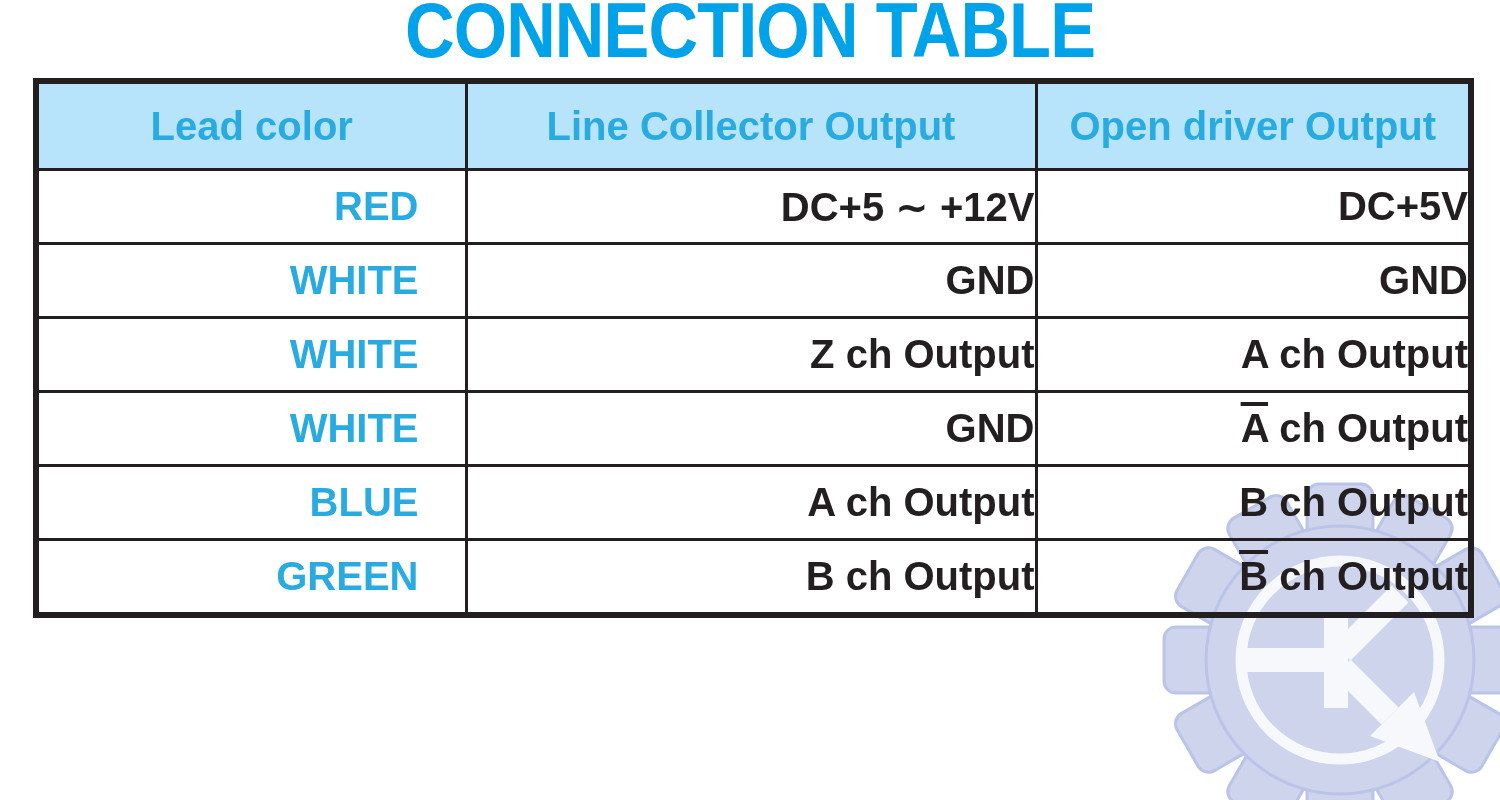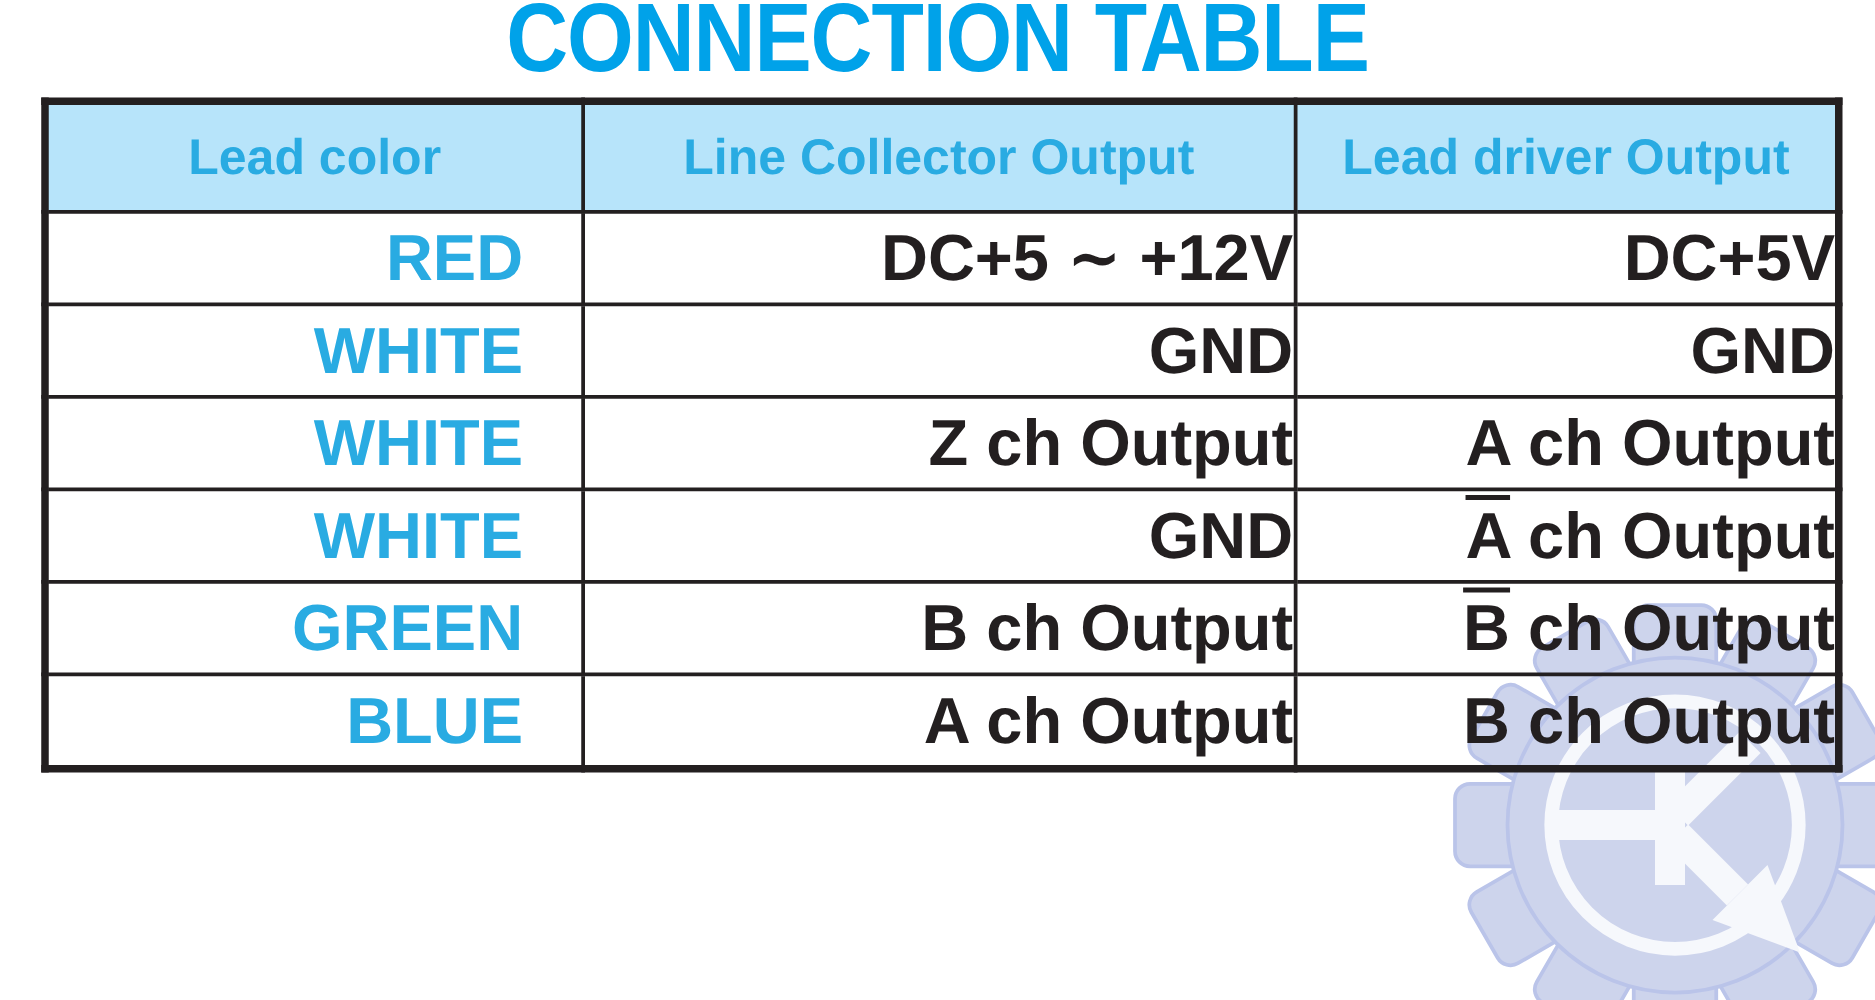--- a/index.html
+++ b/index.html
@@ -87,21 +87,21 @@
   .conn-table th {
     height: 84px;
     background: var(--header_bg);
     color: var(--header_text);
     font-size: 40px;
     font-weight: 700;
     text-align: center;
   }
   .conn-table td {
     height: 71px;
-    font-size: 52px;
+    font-size: 40px;
     background: transparent;
   }
   td.lead {
     text-align: right;
     padding-right: 46px;
     color: var(--lead_text);
     font-weight: 700;
   }
   td.val {
     text-align: right;
@@ -154,21 +154,21 @@
 <table class="conn-table">
   <colgroup>
       <col class="c1">
       <col class="c2">
       <col class="c3">
     </colgroup>
   <thead>
     <tr>
       <th>Lead color</th>
       <th>Line Collector Output</th>
-      <th>Lead driver Output</th>
+      <th>Open driver Output</th>
     </tr>
   </thead>
   <tbody>
       <tr>
         <td class="lead">RED</td>
         <td class="val">DC+5 ∼ +12V</td>
         <td class="val">DC+5V</td>
       </tr>
       <tr>
         <td class="lead">WHITE</td>
@@ -179,23 +179,23 @@
         <td class="lead">WHITE</td>
         <td class="val">Z ch Output</td>
         <td class="val">A ch Output</td>
       </tr>
       <tr>
         <td class="lead">WHITE</td>
         <td class="val">GND</td>
         <td class="val"><span class="ov">A</span> ch Output</td>
       </tr>
       <tr>
+        <td class="lead">BLUE</td>
+        <td class="val">A ch Output</td>
+        <td class="val">B ch Output</td>
+      </tr>
+      <tr>
         <td class="lead">GREEN</td>
         <td class="val">B ch Output</td>
         <td class="val"><span class="ov">B</span> ch Output</td>
       </tr>
-      <tr>
-        <td class="lead">BLUE</td>
-        <td class="val">A ch Output</td>
-        <td class="val">B ch Output</td>
-      </tr>
     </tbody>
 </table>
 
 </body></html>

